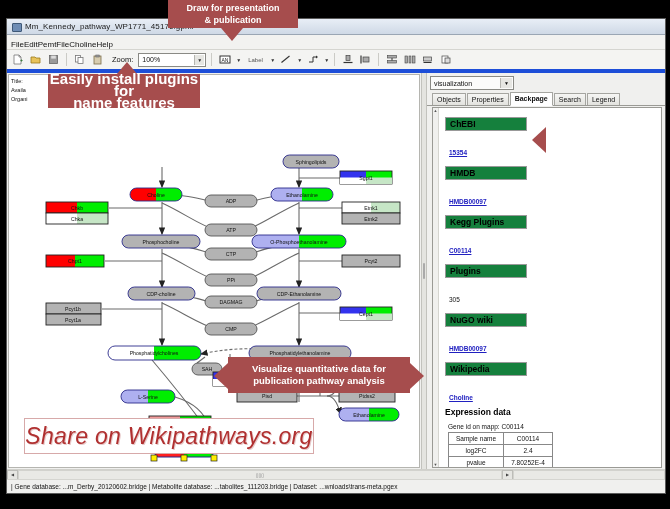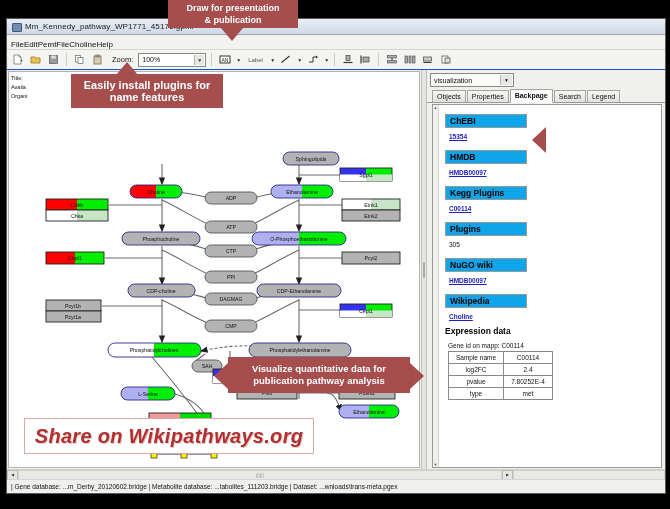--- a/index.html
+++ b/index.html
@@ -14,21 +14,21 @@
             display:flex;align-items:center;padding:0 3px;flex:0 0 auto;}
   .titlebar .tb-ico{width:9px;height:9px;margin:0 4px 0 2px;position:relative;flex:0 0 auto;}
   .titlebar .tb-ico:before{content:"";position:absolute;left:0;top:1px;width:8px;height:7px;
         background:#6f8db5;border:1px solid #3f5978;border-radius:1px;}
   .title-text{font-size:8px;color:#1a1a1a;white-space:nowrap;letter-spacing:.1px;}
 
   .menubar{height:14px;background:#f2f2f0;border-bottom:1px solid #d5d5d0;display:flex;align-items:flex-end;
            padding:0 4px;flex:0 0 auto;}
   .menubar span{font-size:8px;color:#111;}
 
-  .toolbar{height:19px;background:#f4f4f2;border-bottom:1px solid #1d4ed8;display:flex;align-items:center;
+  .toolbar{height:19px;background:#f4f4f2;border-bottom:4px solid #1d4ed8;display:flex;align-items:center;
            padding:0 3px;gap:3px;flex:0 0 auto;position:relative;}
   .tbtn{width:13px;height:13px;border:1px solid transparent;border-radius:2px;position:relative;
         display:flex;align-items:center;justify-content:center;font-size:8px;color:#444;}
   .sep{width:1px;height:13px;background:#cbcbc6;margin:0 2px;}
   .zoomlabel{font-size:7.5px;color:#111;margin-left:4px;margin-right:2px;}
   .zoomcombo{width:62px;height:12px;background:#fff;border:1px solid #8a8a85;display:flex;align-items:center;
              justify-content:space-between;padding:0 1px 0 3px;font-size:7px;color:#111;}
   .zoomcombo .arw{width:9px;height:10px;background:#e6e6e2;border-left:1px solid #b5b5b0;
                   display:flex;align-items:center;justify-content:center;font-size:5px;color:#333;}
   .dd{font-size:5px;color:#333;margin-left:1px;}
@@ -59,22 +59,22 @@
        background:linear-gradient(#f6f6f4,#e2e2de);margin-right:1px;border-radius:1px 1px 0 0;line-height:9px;}
   .tab.active{background:#fff;font-weight:bold;position:relative;top:1px;padding-bottom:2px;border-bottom:1px solid #fff;}
 
   .backpage{flex:1 1 auto;background:#fff;border:1px solid #9a9a95;margin:1px 3px 1px 5px;overflow:hidden;
             position:relative;display:flex;}
   .bp-scroll-l{width:5px;background:#f0f0ee;border-right:1px solid #d5d5d0;flex:0 0 auto;
                display:flex;flex-direction:column;justify-content:space-between;align-items:center;}
   .bp-scroll-l b{font-size:4px;color:#555;line-height:5px;}
   .bp-content{flex:1 1 auto;padding:5px 6px;overflow:hidden;}
 
-  .dbhead{display:inline-block;min-width:72px;background:#0ea5e9;border:1px solid #999;
-          font-size:8.5px;font-weight:bold;color:#000;padding:1px 4px;margin-bottom:5px;}
+  .dbhead{display:inline-block;min-width:72px;background:#15803d;border:1px solid #999;
+          font-size:8.5px;font-weight:bold;color:#000;padding:1px 4px;margin-bottom:18px;}
   .dblink{display:block;font-size:6.5px;color:#2020c0;text-decoration:underline;font-weight:bold;margin:0 0 6px 4px;}
   .dbplain{display:block;font-size:6.5px;color:#111;margin:0 0 6px 4px;}
   .exprhead{font-size:8.5px;font-weight:bold;color:#000;margin:0 0 6px 0;}
   .geneid{font-size:6.5px;color:#111;margin:0 0 2px 3px;}
   .dtable{border-collapse:collapse;margin-left:3px;border:1px solid #888;}
   .dtable td{border:1px solid #888;font-size:6.5px;color:#111;text-align:center;padding:1px 3px;height:9px;
              background:#fff;}
   .dtable td.k{min-width:48px;}
   .dtable td.v{min-width:42px;}
 
@@ -98,31 +98,31 @@
             border-left:11px solid transparent;border-right:11px solid transparent;border-top:13px solid #a64d4d;}
   .arrow-up{position:absolute;width:0;height:0;z-index:39;
             border-left:11px solid transparent;border-right:11px solid transparent;border-bottom:13px solid #a64d4d;}
   .arrow-lt{position:absolute;width:0;height:0;z-index:39;
             border-top:13px solid transparent;border-bottom:13px solid transparent;border-right:14px solid #a64d4d;}
   .arrow-rt{position:absolute;width:0;height:0;z-index:39;
             border-top:13px solid transparent;border-bottom:13px solid transparent;border-left:14px solid #a64d4d;}
 
   #c1{left:168px;top:0px;width:130px;height:28px;font-size:9px;}
   #c1a{left:221px;top:28px;}
-  #c2{left:71px;top:74px;width:152px;height:34px;font-size:11px;}
+  #c2{left:48px;top:74px;width:152px;height:34px;font-size:15px;}
   #c2a{left:116px;top:62px;}
   #c3{left:546px;top:119px;width:116px;height:42px;font-size:9px;}
   #c3a{left:532px;top:127px;}
   #c4{left:228px;top:357px;width:182px;height:36px;font-size:9.5px;}
   #c4al{left:214px;top:363px;}
   #c4ar{left:410px;top:363px;}
 
   #share{position:absolute;left:24px;top:418px;width:288px;height:34px;background:#fff;
          border:1px solid #d7a9a9;z-index:40;display:flex;align-items:center;justify-content:center;}
-  #share span{font-size:20px;font-weight:bold;font-style:italic;color:#b03030;
+  #share span{font-size:23px;font-weight:normal;font-style:italic;color:#b03030;
               text-shadow:1px 1px 0 #e7c9c9;letter-spacing:.3px;}
 </style>
 </head>
 <body>
 
 <div id="root">
 
   <div class="appwin">
 
     <div class="titlebar">

